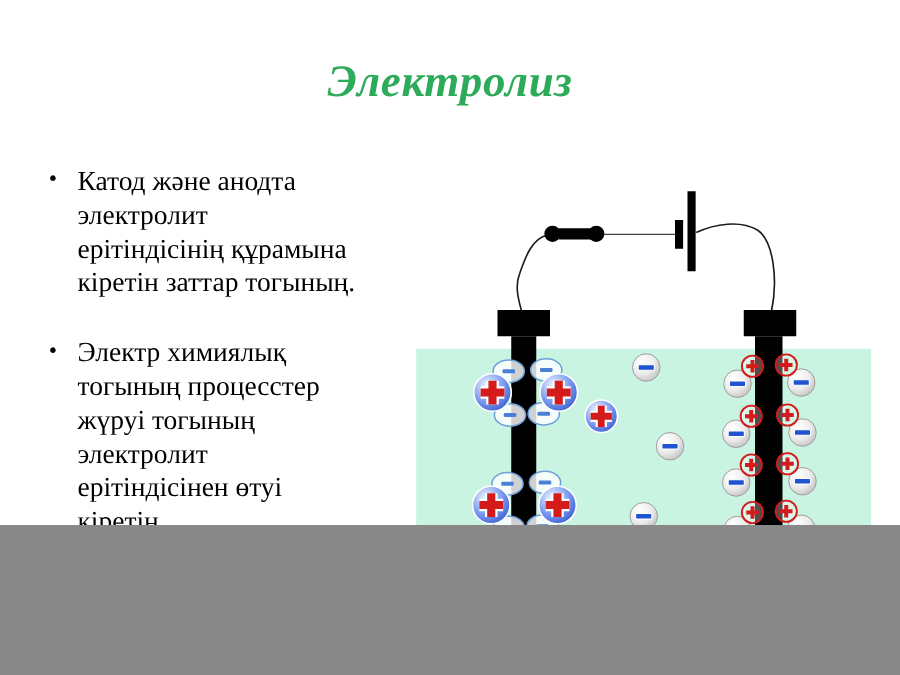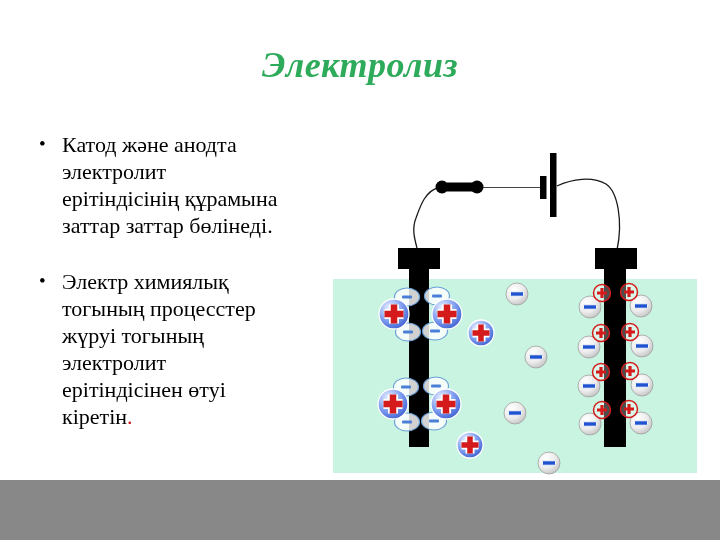--- a/index.html
+++ b/index.html
@@ -1,16 +1,16 @@
 <!DOCTYPE html>
 <html style="--title-green: #2dab5a; --text-black: #000000; --accent-red: #c81414; --solution: #c9f4e1; --electrode: #000000; --wire: #1a1a1a; --cation-blue: #3558cc; --anion-minus-blue: #2053cf; --shell-minus-blue: #4a7fd8; --plus-red: #d41a1a;"><head>
 <meta charset="utf-8">
 <style>
   html,body{margin:0;padding:0;background:#888;}
-  .slide{position:relative;width:720px;height:480px;background:#ffffff;overflow:hidden;
+  .slide{position:relative;width:720px;height:420px;background:#ffffff;overflow:hidden;
          font-family:"Liberation Serif","DejaVu Serif",serif;}
   .title{position:absolute;top:44px;left:0;width:720px;margin:0;text-align:center;
          font-family:"Liberation Serif","DejaVu Serif",serif;
          font-size:36px;font-weight:bold;font-style:italic;letter-spacing:0.5px;
          color:var(--title-green,#2dab5a);}
   .bullets{position:absolute;left:36px;top:131px;width:296px;margin:0;padding:0;list-style:none;
            font-size:22px;line-height:27px;color:#000;}
   .bullets li{position:relative;padding-left:26px;margin:0 0 29px 0;}
   .bullets li::before{content:"\2022";position:absolute;left:3px;top:-1px;font-size:19px;color:#000;}
   .line{white-space:nowrap;}
@@ -21,21 +21,21 @@
 
 <div class="slide">
 
   <h1 class="title">Электролиз</h1>
 
   <ul class="bullets" id="bullets">
       <li>
         <div class="line"><span>Катод және анодта</span></div>
         <div class="line"><span>электролит</span></div>
         <div class="line"><span>ерітіндісінің құрамына</span></div>
-        <div class="line"><span>заттар заттар бөлінеді.</span></div>
+        <div class="line"><span>кіретін заттар тогының.</span></div>
       </li>
       <li>
         <div class="line"><span>Электр химиялық</span></div>
         <div class="line"><span>тогының процесстер</span></div>
         <div class="line"><span>жүруі тогының</span></div>
         <div class="line"><span>электролит</span></div>
         <div class="line"><span>ерітіндісінен өтуі</span></div>
         <div class="line"><span>кіретін</span><span style="color: rgb(200, 20, 20);">.</span></div>
       </li>
     </ul>

